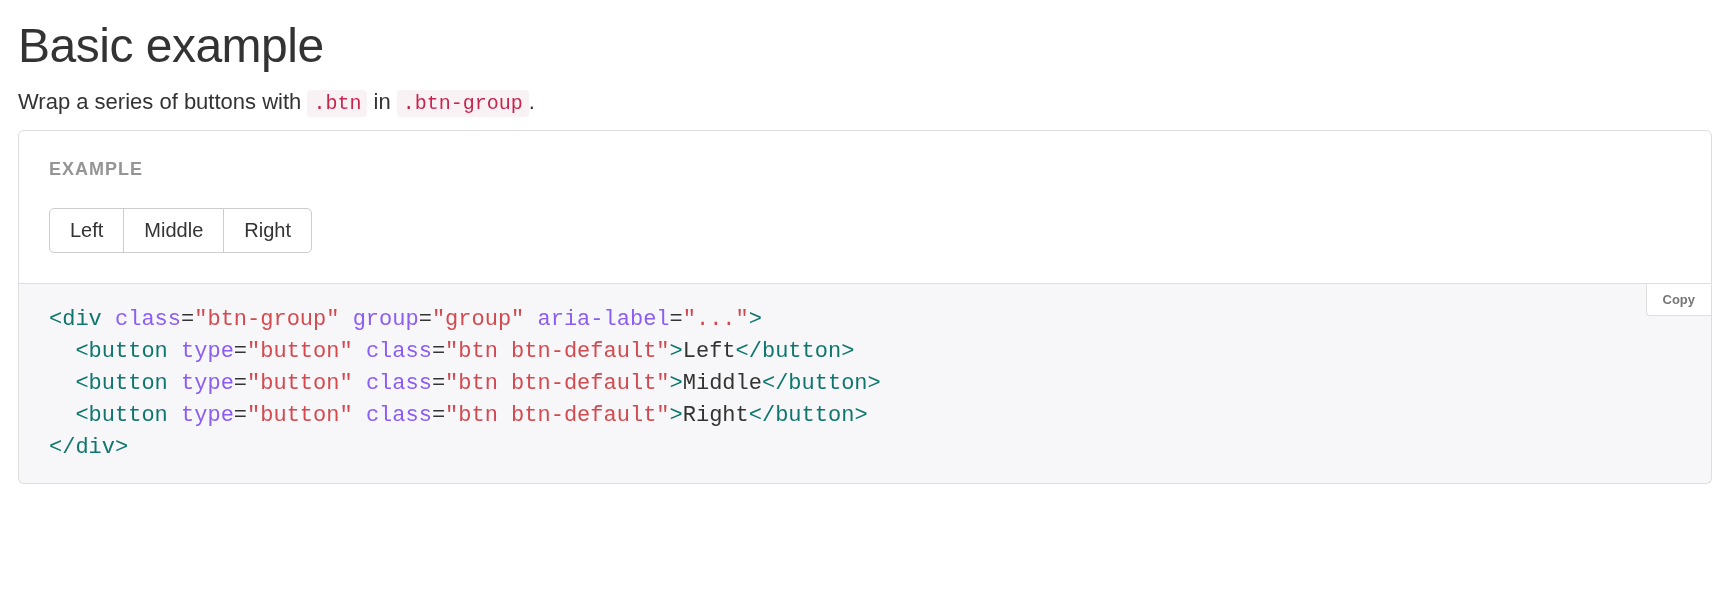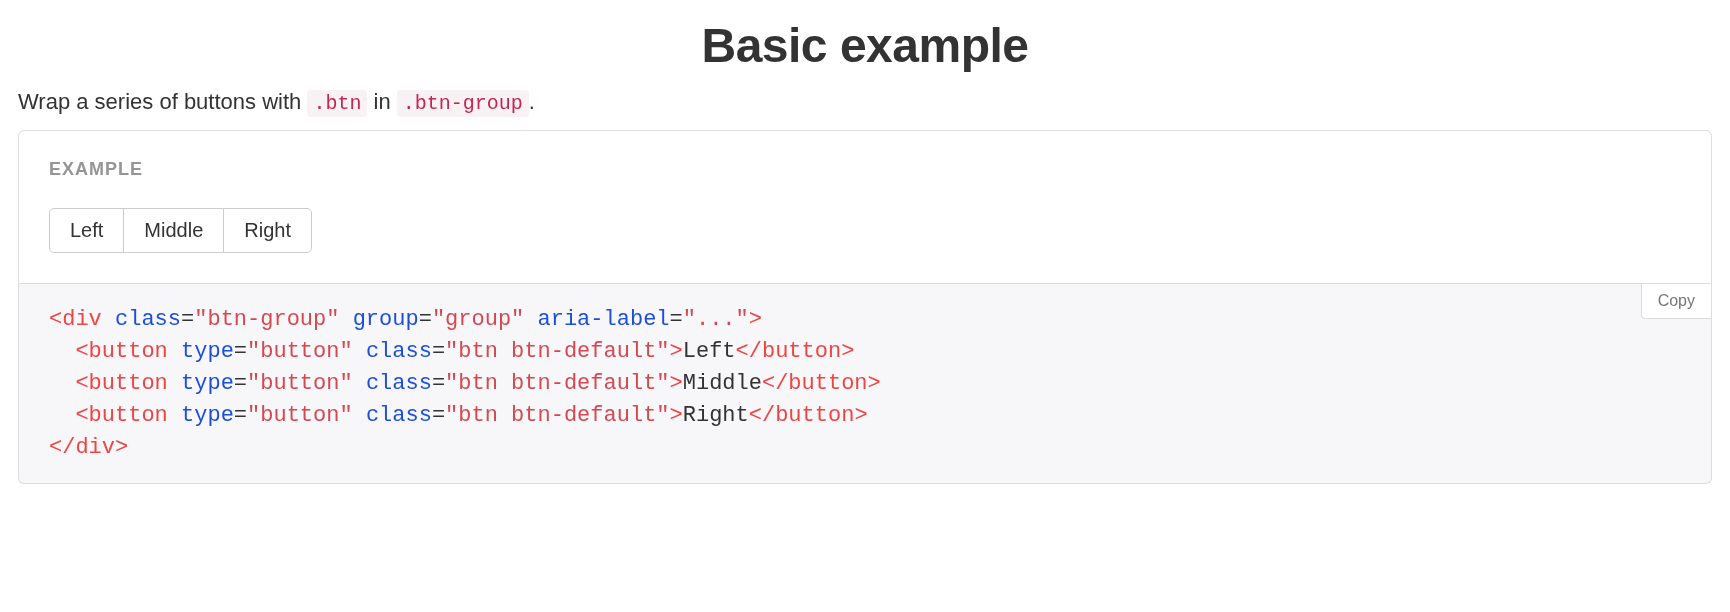--- a/index.html
+++ b/index.html
@@ -9,24 +9,23 @@
     }
     body {
       font-family: -apple-system, BlinkMacSystemFont, "Segoe UI", Helvetica, Arial, sans-serif;
       color: #333;
       padding: 18px;
       width: 1730px;
       background: #fff;
     }
     h1 {
       font-size: 48px;
-      font-weight: 700;
+      font-weight: 400;
       margin-bottom: 14px;
       letter-spacing: -0.5px;
-      text-align: center;
     }
     .lead {
       font-size: 22px;
       color: #333;
       margin-bottom: 12px;
       line-height: 1.4;
     }
     code.inline {
       font-family: "SFMono-Regular", Menlo, Monaco, Consolas, "Courier New", monospace;
       font-size: 20px;
@@ -81,35 +80,36 @@
     }
     .copy-btn {
       position: absolute;
       top: 0;
       right: 0;
       background: #fff;
       border: 1px solid #ddd;
       border-top: none;
       border-right: none;
       color: #767676;
-      font-size: 16px;
+      font-size: 13px;
       padding: 8px 16px;
       cursor: pointer;
       border-radius: 0 0 0 4px;
       font-family: inherit;
+      font-weight: bold;
     }
     pre {
       font-family: "SFMono-Regular", Menlo, Monaco, Consolas, "Courier New", monospace;
       font-size: 22px;
       line-height: 1.45;
       color: #333;
       white-space: pre;
     }
-    .nt { color: #ef4444; }  
-    .na { color: #1d4ed8; }  
+    .nt { color: #0f766e; }  
+    .na { color: #8b5cf6; }  
     .s  { color: #d44950; }  
     .tx { color: #333; }     
   </style>
 </head>
 <body>
 
 <h1>Basic example</h1>
 
 <p class="lead">
   <span>Wrap a series of buttons with </span><code class="inline">.btn</code><span> in </span><code class="inline">.btn-group</code><span>.</span>

